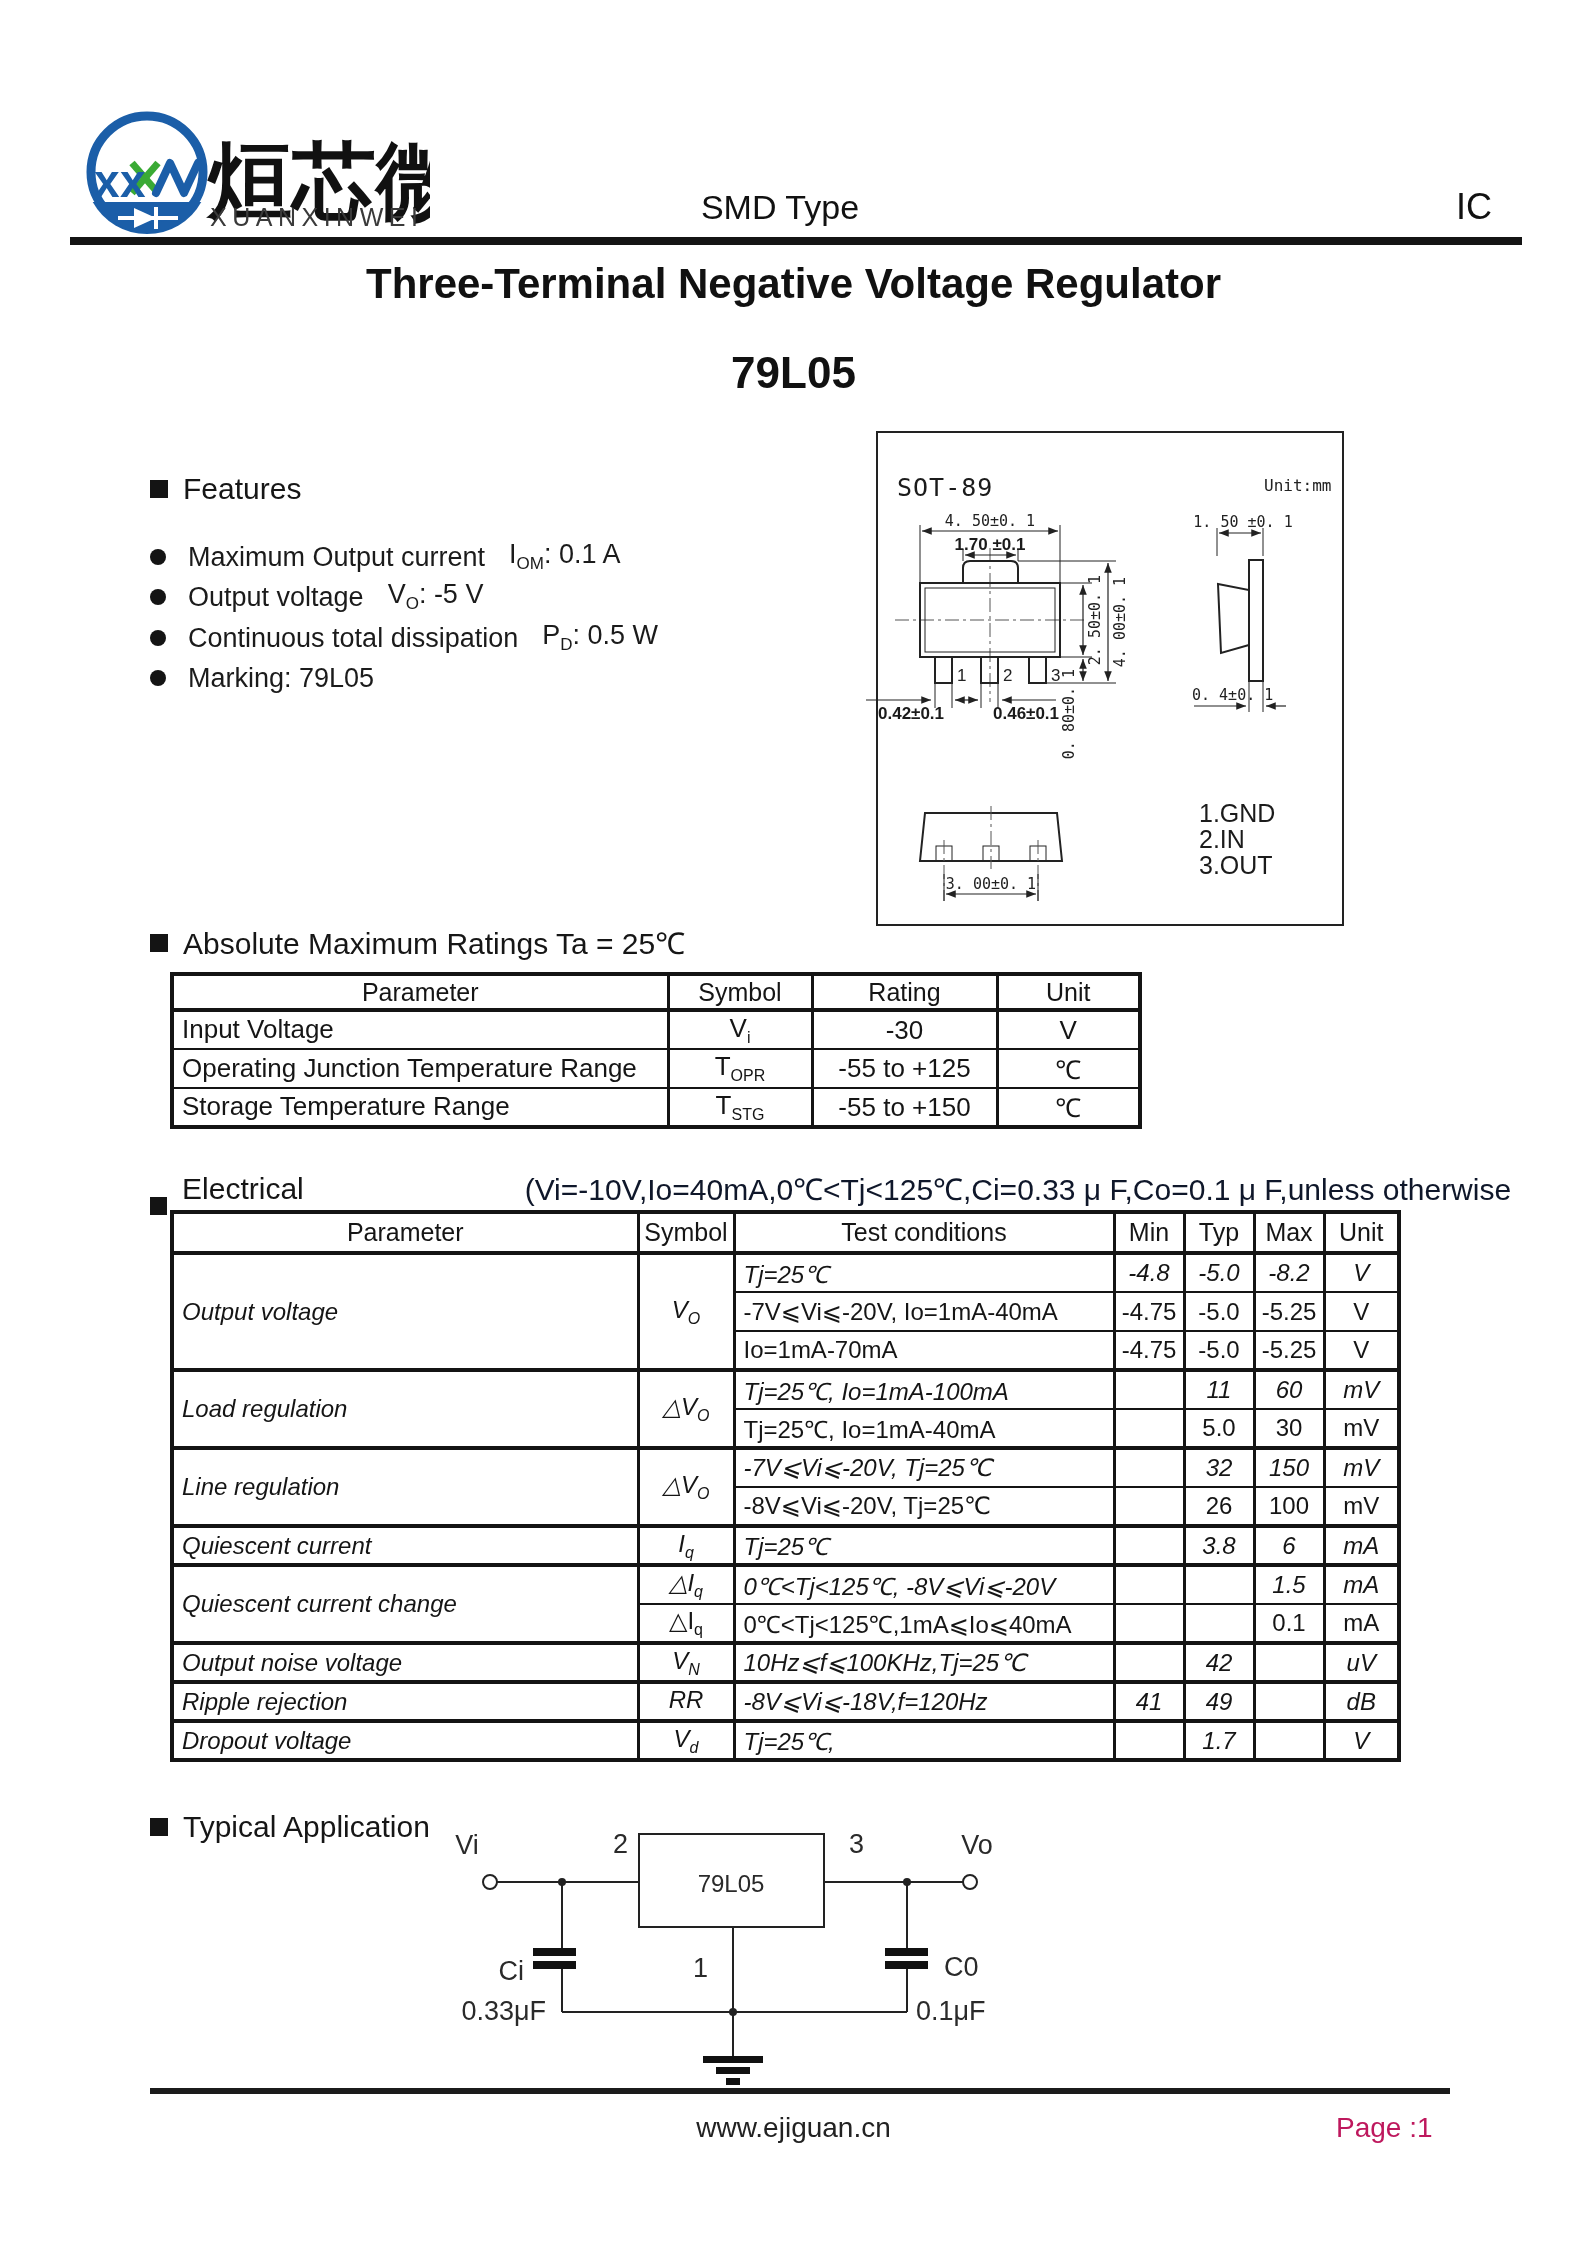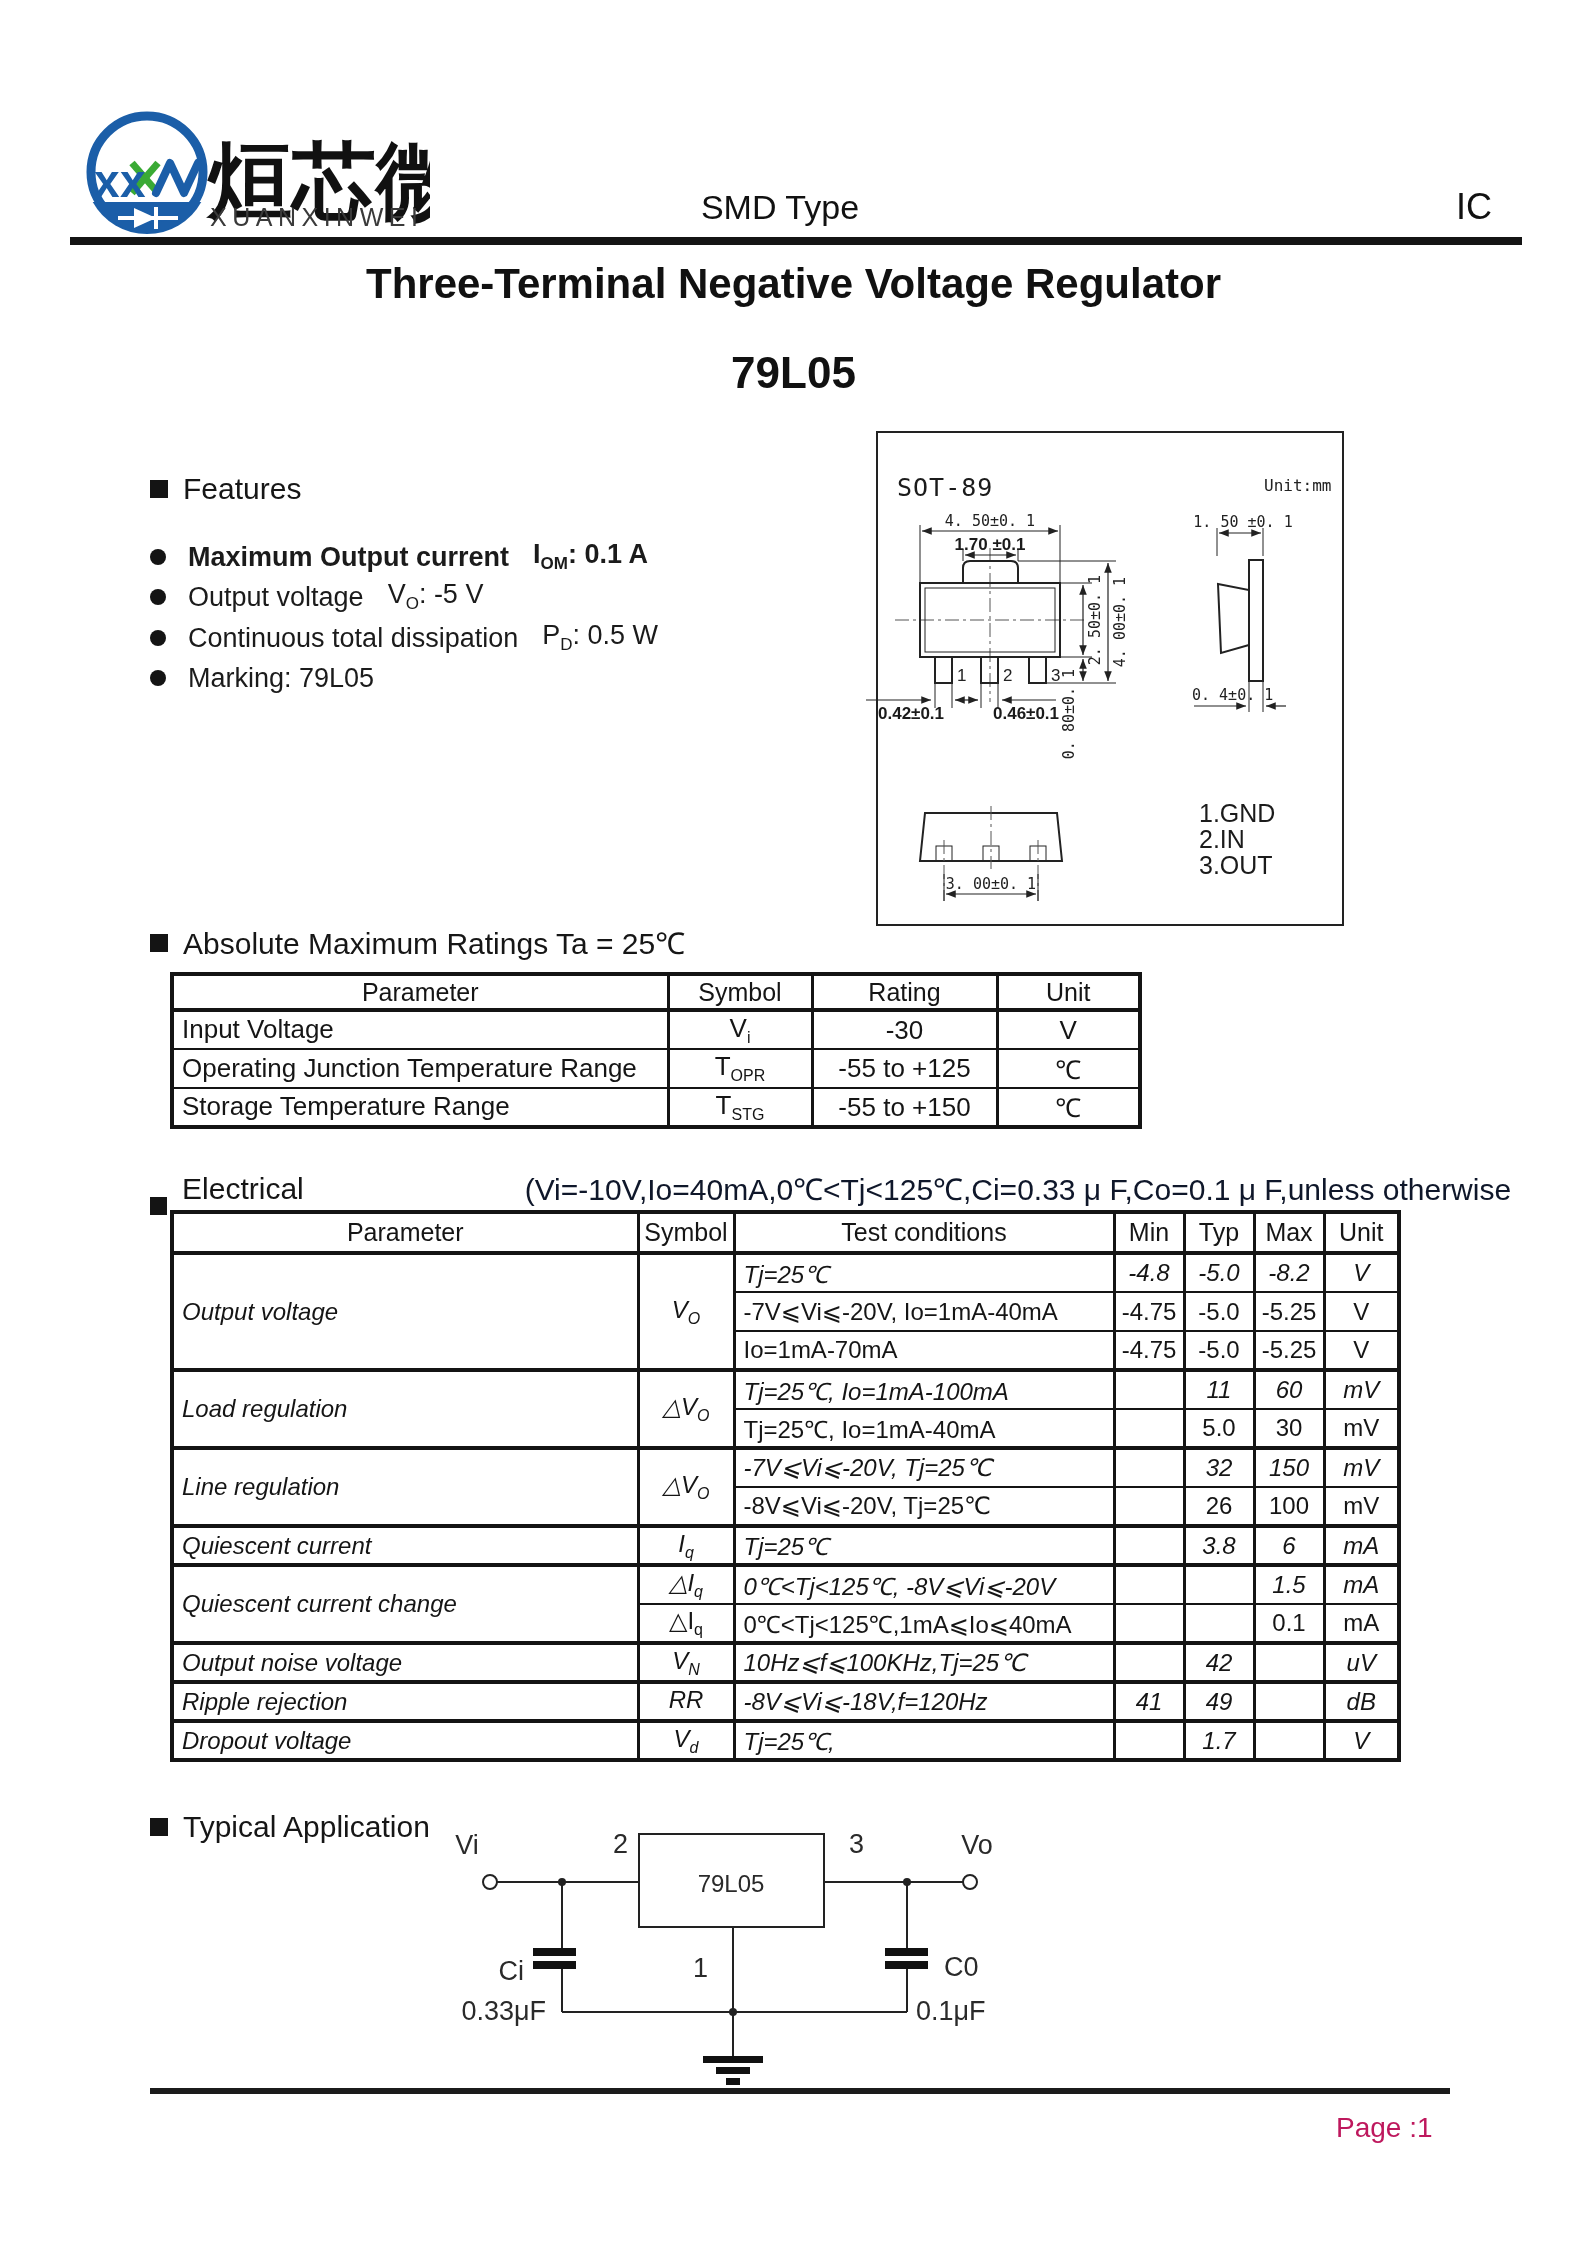--- a/index.html
+++ b/index.html
@@ -27,21 +27,21 @@
   .sec-head.elect    { left:150px; top:1168px; }
   .sec-head.typical  { left:150px; top:1810px; }
   .cond-note { font-size:30px; margin-left:32px; color:#0f172a; }
 
   
   .feat-row { position:absolute; left:150px; height:32px; display:flex; align-items:center;
               font-size:27px; color:#1b1b1b; }
   .feat-row .dot { width:16px; height:16px; border-radius:50%; background:#141414; margin-right:22px; flex:none; }
   .feat-sym { margin-left:24px; }
   .feat-sym sub, .sym-sub { font-size:17px; }
-  .f1 { top:541px;font-weight:bold; } .f2 { top:581px; } .f3 { top:622px; } .f4 { top:662px; }
+  .f1 { top:541px; } .f2 { top:581px; } .f3 { top:622px; } .f4 { top:662px; }
 
   
   table { border-collapse:collapse; table-layout:fixed; position:absolute; background:#fff; }
   td, th { border:2px solid #141414; border-left-width:3px; border-right-width:3px;
            font-weight:normal; font-size:24px; color:#151515; overflow:hidden; }
   .ratings-table { left:170px; top:972px; width:968px; border:4px solid #141414; }
   .ratings-table th { height:36px; text-align:center; font-size:25px; border-bottom-width:4px; }
   .ratings-table td { height:39px; font-size:26px; }
   .ratings-table td.param { text-align:left; vertical-align:bottom; padding:0 0 3px 8px; }
   .ratings-table td.c { text-align:center; vertical-align:middle; }
@@ -447,15 +447,16 @@
     <text x="628" y="1853" text-anchor="end" class="clabel">2</text>
     <text x="849" y="1853" class="clabel">3</text>
     <text x="708" y="1977" text-anchor="end" class="clabel">1</text>
     <text x="524" y="1980" text-anchor="end" class="clabel">Ci</text>
     <text x="546" y="2020" text-anchor="end" class="clabel">0.33μF</text>
     <text x="944" y="1976" class="clabel">C0</text>
     <text x="916" y="2020" class="clabel">0.1μF</text>
   </svg>
 
   <div class="footer-rule"></div>
+  <div class="site">www.ejiguan.cn</div>
   <div class="pageno">Page :1</div>
 
 </div>
 
 </body></html>

